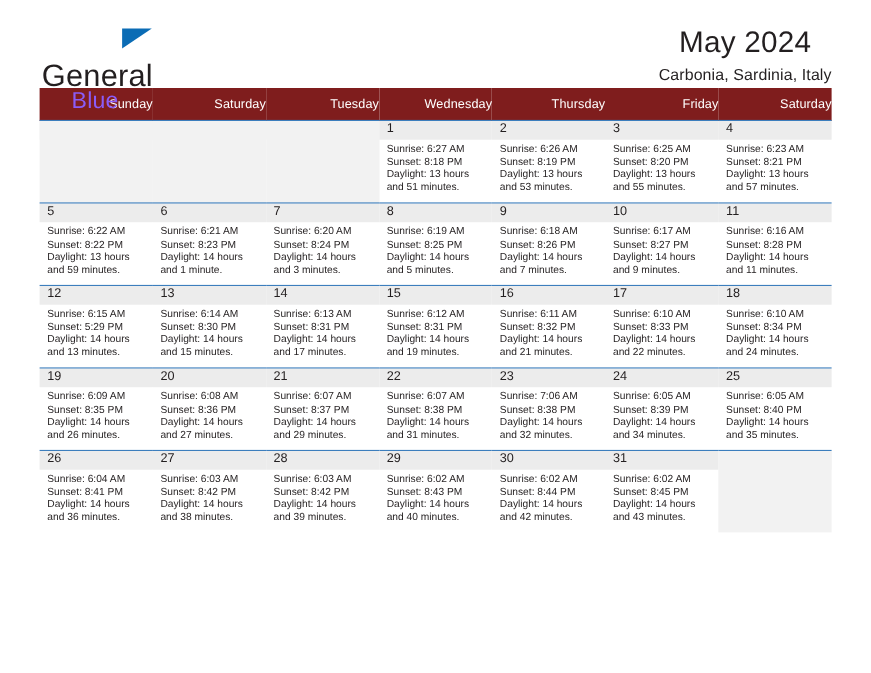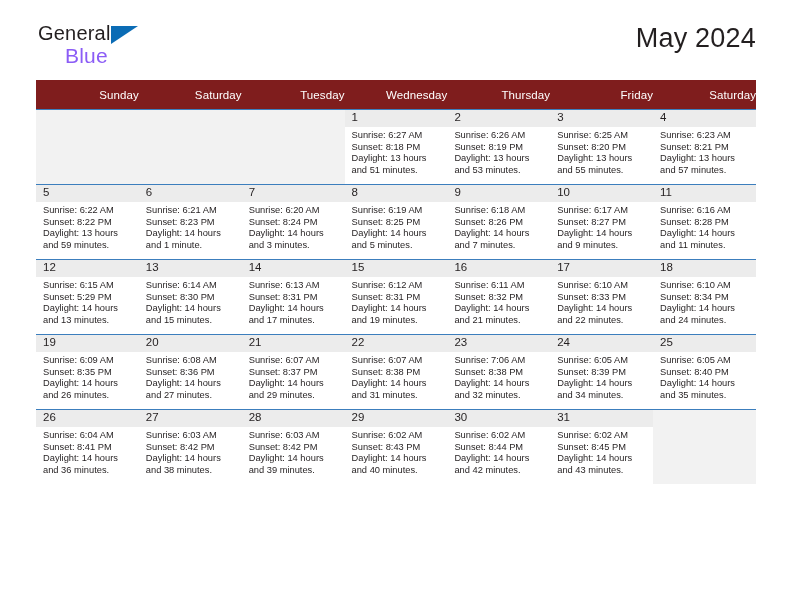--- a/index.html
+++ b/index.html
@@ -30,25 +30,26 @@
     height: 72px;
     box-sizing: border-box;
   }
   .logo {
     position: relative;
     width: 130px;
     height: 52px;
     padding-left: 2px;
   }
   .logo-general {
-    font-size: 20px;
+    font-size: 28px;
     letter-spacing: 0.2px;
     color: #231f20;
     line-height: 22px;
     display: block;
+    margin-top: 36px;
   }
   .logo-blue {
     font-size: 21px;
     letter-spacing: 0.2px;
     color: #8b5cf6;
     line-height: 22px;
     display: block;
     padding-left: 27px;
     margin-top: 1px;
   }
@@ -128,20 +129,21 @@
 <div class="page">
 
   <div class="header">
     <div class="logo">
       <span class="logo-general">General</span>
       <span class="logo-tri"></span>
       <span class="logo-blue">Blue</span>
     </div>
     <div class="title-block">
       <div class="cal-title">May 2024</div>
+      <div class="cal-subtitle">Carbonia, Sardinia, Italy</div>
     </div>
   </div>
 
   <table class="calendar">
     <thead>
       <tr>
         <th>Sunday</th>
         <th>Saturday</th>
         <th>Tuesday</th>
         <th>Wednesday</th>

